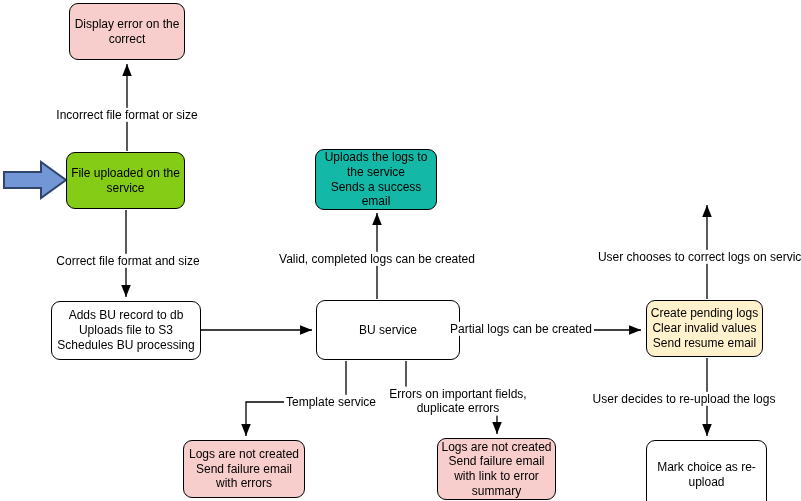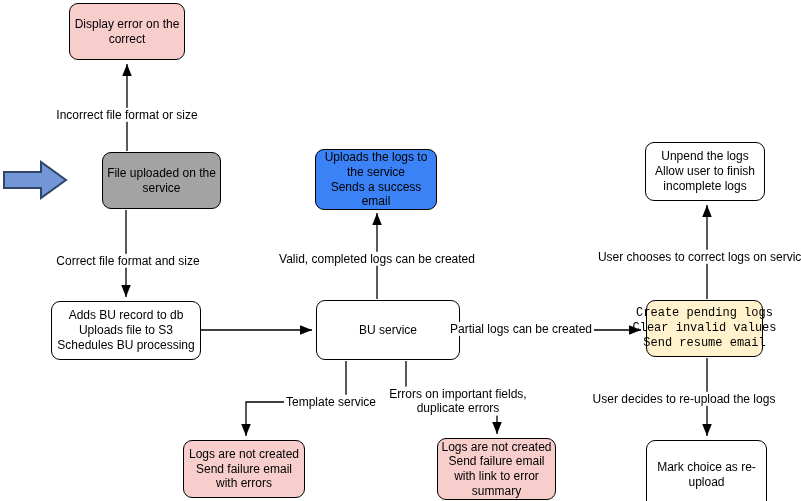--- a/index.html
+++ b/index.html
@@ -8,22 +8,22 @@
     font-family:"Liberation Sans",sans-serif;color:#000;overflow:hidden;
   }
   svg.wires{position:absolute;left:0;top:0;width:801px;height:501px;}
   .node{
     position:absolute;box-sizing:border-box;border:1.5px solid #000;border-radius:9px;
     display:flex;align-items:center;justify-content:center;text-align:center;
     font-size:12px;line-height:1.23;background:#fff;
   }
   .node .lbl{white-space:pre;}
   .node.pink{background:#F8CECC;}
-  .node.blue{background:#a3a3a3;margin-left:36px;}
-  .node.green{background:#3b82f6;}
+  .node.blue{background:#84cc16;}
+  .node.green{background:#14b8a6;}
   .node.yellow{background:#FFF2CC;}
   .edge-label{
     position:absolute;transform:translate(-50%,-50%);background:#ffffff;
     font-size:12px;line-height:1.2;text-align:center;white-space:pre;padding:0 2px;
   }
 </style>
 </head>
 <body>
 
 <div id="canvas">
@@ -68,27 +68,22 @@
     <span class="lbl">Uploads the logs to
 the service
 Sends a success
 email</span>
   </div>
 
   <div class="node" style="left:316px; top:300px; width:144px; height:60px;">
     <span class="lbl">BU service</span>
   </div>
 
-  <div class="node" style="left:645px; top:142px; width:120px; height:59px;">
-    <span class="lbl">Unpend the logs
-Allow user to finish
-incomplete logs</span>
-  </div>
 
-  <div class="node yellow" style="left:646px; top:300px; width:117px; height:57px;font-family:Liberation Mono, monospace;">
+  <div class="node yellow" style="left:646px; top:300px; width:117px; height:57px;">
     <span class="lbl">Create pending logs
 Clear invalid values
 Send resume email</span>
   </div>
 
   <div class="node pink" style="left:183px; top:440px; width:122px; height:58px;">
     <span class="lbl">Logs are not created
 Send failure email
 with errors</span>
   </div>

